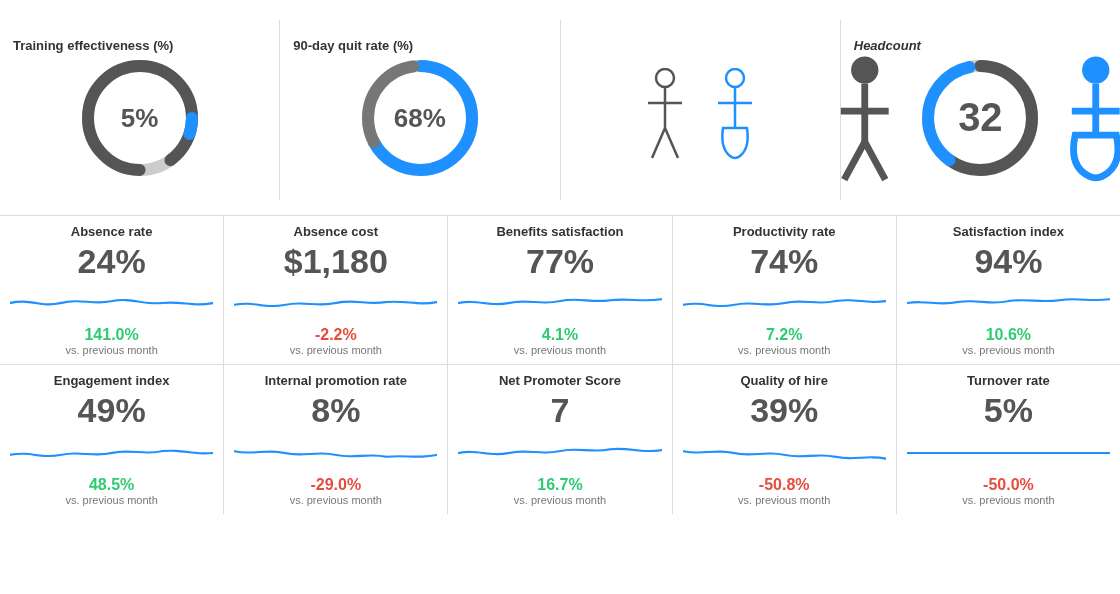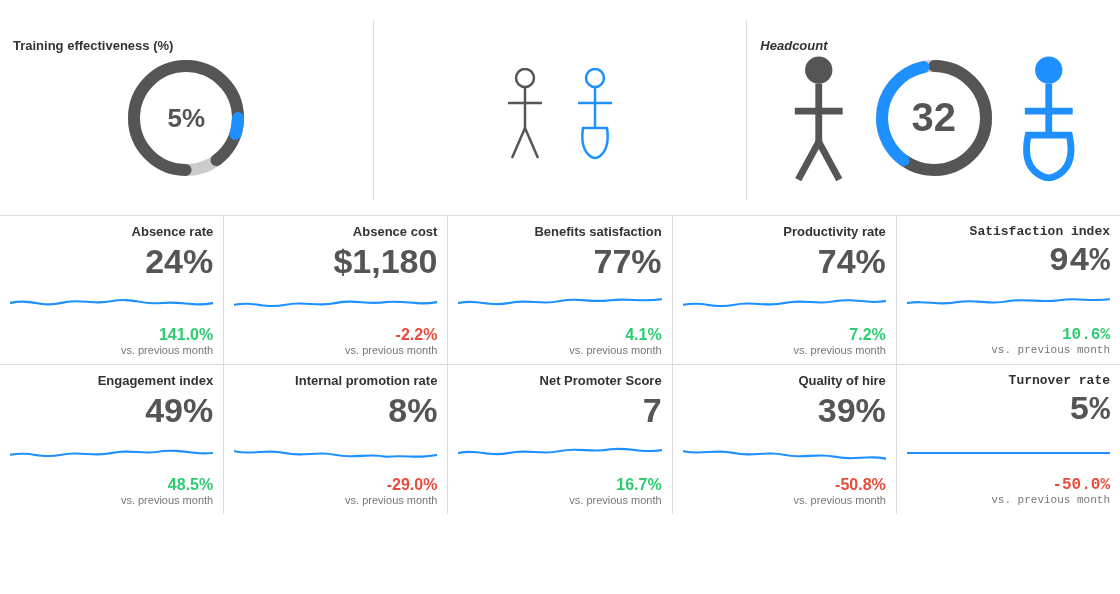--- a/index.html
+++ b/index.html
@@ -94,24 +94,24 @@
       border-bottom: 1px solid #ddd;
     }
     .metrics-row:last-child { border-bottom: none; }
 
     .metric-cell {
       flex: 1;
       border-right: 1px solid #ddd;
       padding: 8px 10px 8px 10px;
       display: flex;
       flex-direction: column;
-      align-items: flex-end;
+      align-items: center;
       min-height: 130px;
     }
-    .metric-cell:last-child { border-right: none; font-family: Liberation Mono, monospace; }
+    .metric-cell:last-child { border-right: none; }
 
     .metric-title {
       font-size: 13px;
       font-weight: 700;
       color: #333;
       margin-bottom: 4px;
     }
 
     .metric-value {
       font-size: 34px;
@@ -161,20 +161,31 @@
         <svg viewBox="0 0 130 130">
           <circle class="track" cx="65" cy="65" r="52"></circle>
 
           <circle class="progress-dark" cx="65" cy="65" r="52" stroke-dasharray="294 33" stroke-dashoffset="-82"></circle>
           <circle class="progress-blue" cx="65" cy="65" r="52" stroke-dasharray="16.3 310.7" stroke-dashoffset="0" style="stroke:#1e90ff;"></circle>
         </svg>
         <div class="donut-label">5%</div>
       </div>
     </div>
 
+    <div class="top-cell">
+      <div class="chart-title">90-day quit rate (%)</div>
+      <div class="donut-container">
+        <svg viewBox="0 0 130 130">
+          <circle class="track" cx="65" cy="65" r="52"></circle>
+          <circle class="progress-blue" cx="65" cy="65" r="52" stroke-dasharray="220 107" stroke-dashoffset="82" style="stroke:#1e90ff;"></circle>
+          <circle class="progress-dark" cx="65" cy="65" r="52" stroke-dasharray="100 227" stroke-dashoffset="-138" style="stroke:#777;"></circle>
+        </svg>
+        <div class="donut-label">68%</div>
+      </div>
+    </div>
 
     <div class="top-cell">
       <div class="gender-area">
 
         <svg width="55" height="95" viewBox="0 0 55 95">
           <circle cx="27" cy="10" r="9" fill="none" stroke="#555" stroke-width="2.5"></circle>
           <line x1="27" y1="19" x2="27" y2="60" stroke="#555" stroke-width="2.5"></line>
           <line x1="10" y1="35" x2="44" y2="35" stroke="#555" stroke-width="2.5"></line>
           <line x1="27" y1="60" x2="14" y2="90" stroke="#555" stroke-width="2.5"></line>
           <line x1="27" y1="60" x2="40" y2="90" stroke="#555" stroke-width="2.5"></line>

